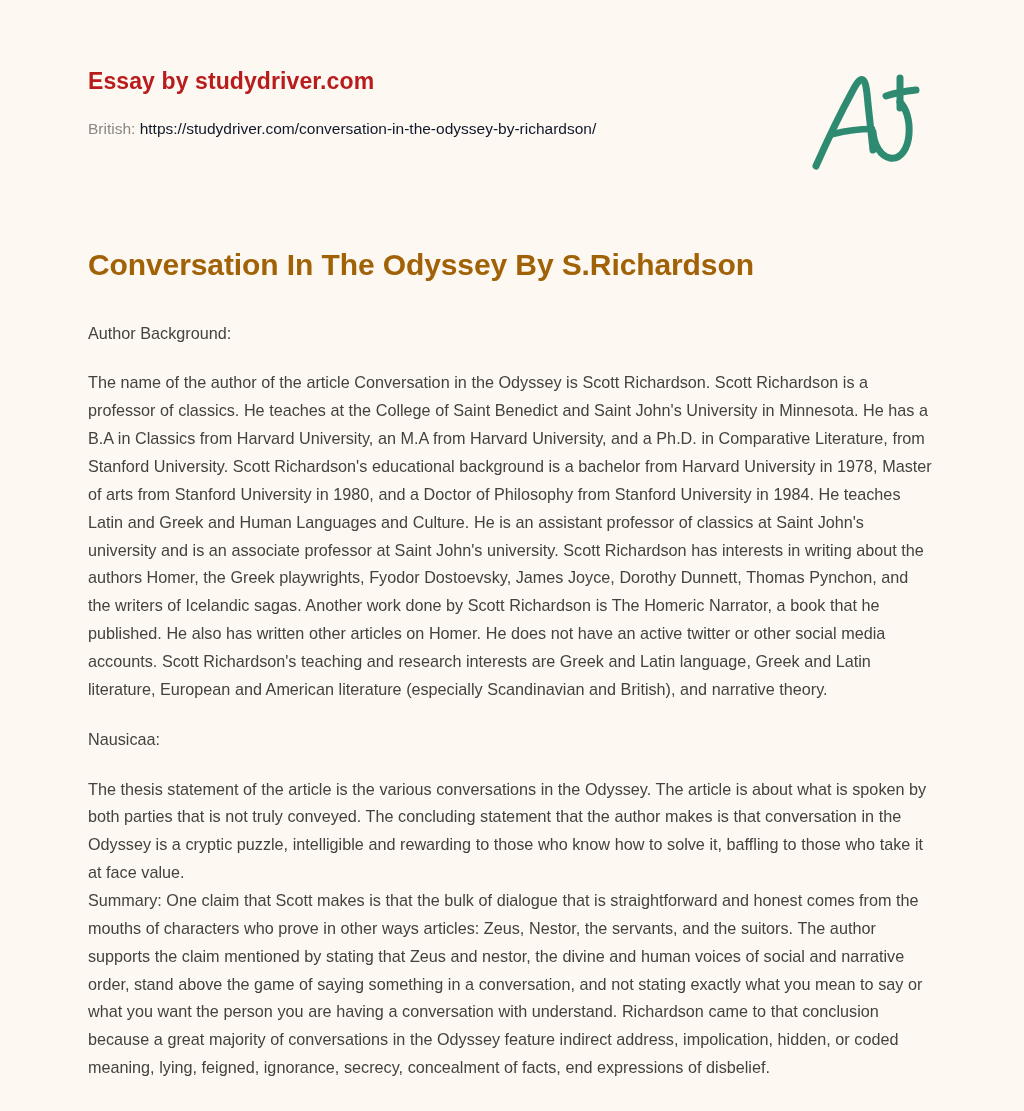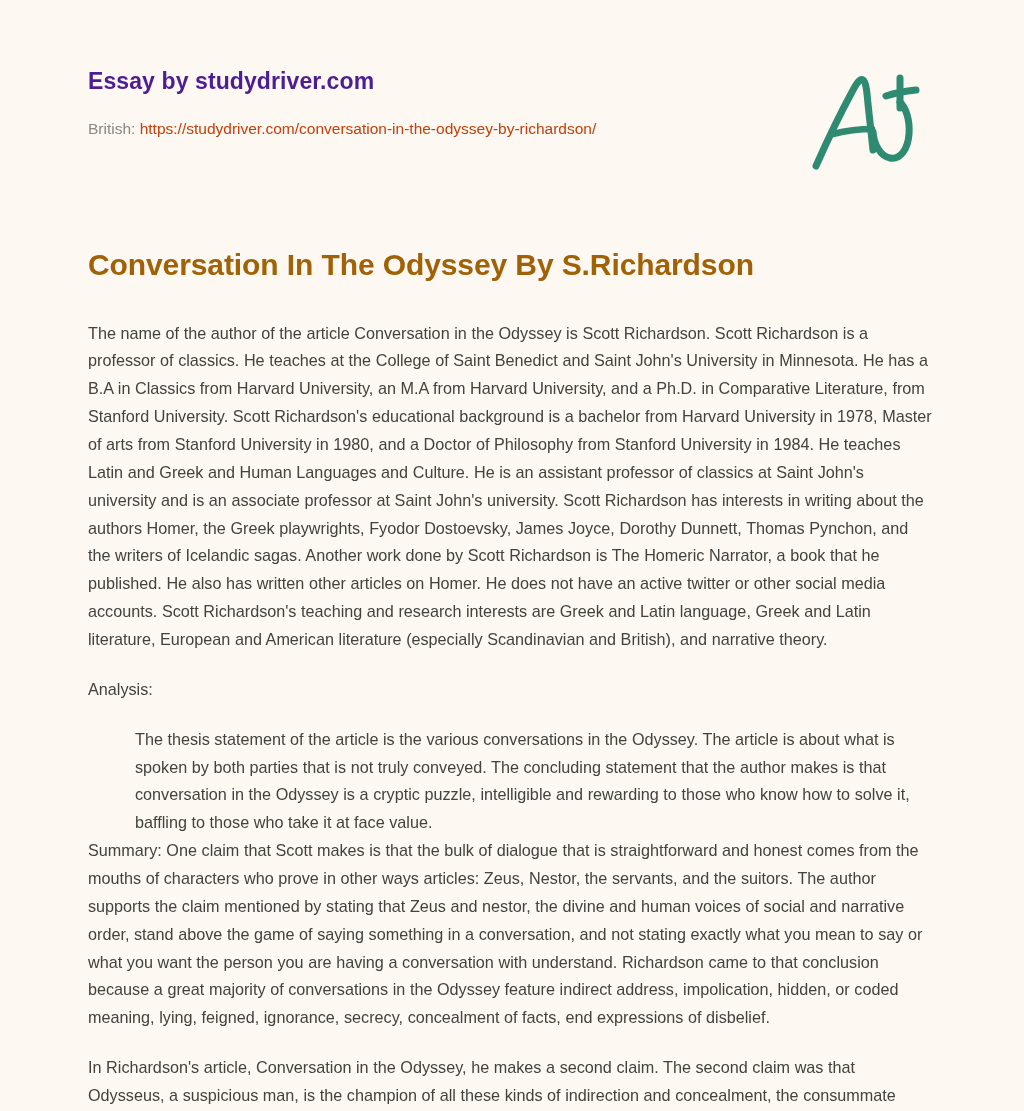--- a/index.html
+++ b/index.html
@@ -32,36 +32,36 @@
     right: 0;
     height: 200px;
   }
 
   .brand-line {
     position: absolute;
     left: 88px;
     top: 68px;
     font-size: 23px;
     font-weight: bold;
-    color: #4c1d95;
+    color: #b91c1c;
     letter-spacing: 0.1px;
     white-space: nowrap;
   }
 
   .source-line {
     position: absolute;
     left: 88px;
     top: 120px;
     font-size: 15.5px;
     color: #8b8782;
     white-space: nowrap;
   }
 
   .source-link {
-    color: #c2410c;
+    color: #0f172a;
     text-decoration: none;
   }
 
   
   .logo {
     position: absolute;
     left: 800px;
     top: 62px;
     width: 130px;
     height: 120px;
@@ -93,21 +93,20 @@
     font-size: 16.2px;
     line-height: 1.72;
     color: #44423f;
     margin: 0 0 22px 0;
     text-align: left;
     word-spacing: 0.1px;
   }
 
   .body-text.tight {
     margin-bottom: 0;
-    margin-left: 47px;
   }
 </style>
 </head>
 <body>
 
 <div class="page">
 
   <div class="header">
 
     <div class="brand-line">Essay by studydriver.com</div>
@@ -128,24 +127,25 @@
         <path d="M86 34 C 95 31, 106 29, 116 28" stroke-width="7"></path>
         <path d="M100 16 C 100 26, 100 38, 100 46" stroke-width="7"></path>
       </svg>
     </div>
   </div>
 
   <div class="article">
 
     <h1 class="article-title">Conversation In The Odyssey By S.Richardson</h1>
 
+    <p class="body-text">Author Background:</p>
 
     <p class="body-text">The name of the author of the article Conversation in the Odyssey is Scott Richardson. Scott Richardson is a professor of classics. He teaches at the College of Saint Benedict and Saint John's University in Minnesota. He has a B.A in Classics from Harvard University, an M.A from Harvard University, and a Ph.D. in Comparative Literature, from Stanford University. Scott Richardson's educational background is a bachelor from Harvard University in 1978, Master of arts from Stanford University in 1980, and a Doctor of Philosophy from Stanford University in 1984. He teaches Latin and Greek and Human Languages and Culture. He is an assistant professor of classics at Saint John's university and is an associate professor at Saint John's university. Scott Richardson has interests in writing about the authors Homer, the Greek playwrights, Fyodor Dostoevsky, James Joyce, Dorothy Dunnett, Thomas Pynchon, and the writers of Icelandic sagas. Another work done by Scott Richardson is The Homeric Narrator, a book that he published. He also has written other articles on Homer. He does not have an active twitter or other social media accounts. Scott Richardson's teaching and research interests are Greek and Latin language, Greek and Latin literature, European and American literature (especially Scandinavian and British), and narrative theory.</p>
 
-    <p class="body-text">Analysis:</p>
+    <p class="body-text">Nausicaa:</p>
 
     <p class="body-text tight">The thesis statement of the article is the various conversations in the Odyssey. The article is about what is spoken by both parties that is not truly conveyed. The concluding statement that the author makes is that conversation in the Odyssey is a cryptic puzzle, intelligible and rewarding to those who know how to solve it, baffling to those who take it at face value.</p>
 
     <p class="body-text">Summary: One claim that Scott makes is that the bulk of dialogue that is straightforward and honest comes from the mouths of characters who prove in other ways articles: Zeus, Nestor, the servants, and the suitors. The author supports the claim mentioned by stating that Zeus and nestor, the divine and human voices of social and narrative order, stand above the game of saying something in a conversation, and not stating exactly what you mean to say or what you want the person you are having a conversation with understand. Richardson came to that conclusion because a great majority of conversations in the Odyssey feature indirect address, impolication, hidden, or coded meaning, lying, feigned, ignorance, secrecy, concealment of facts, end expressions of disbelief.</p>
 
     <p class="body-text">In Richardson's article, Conversation in the Odyssey, he makes a second claim. The second claim was that Odysseus, a suspicious man, is the champion of all these kinds of indirection and concealment, the consummate manipulator of language to suit his advantage. He backs up his claim by saying that Nausicaa has the Odyssean instinct when she manipulates her father into giving her mules and a wagon, but she fails to see that Alcinous ha</p>
 
   </div>
 
 </div>

